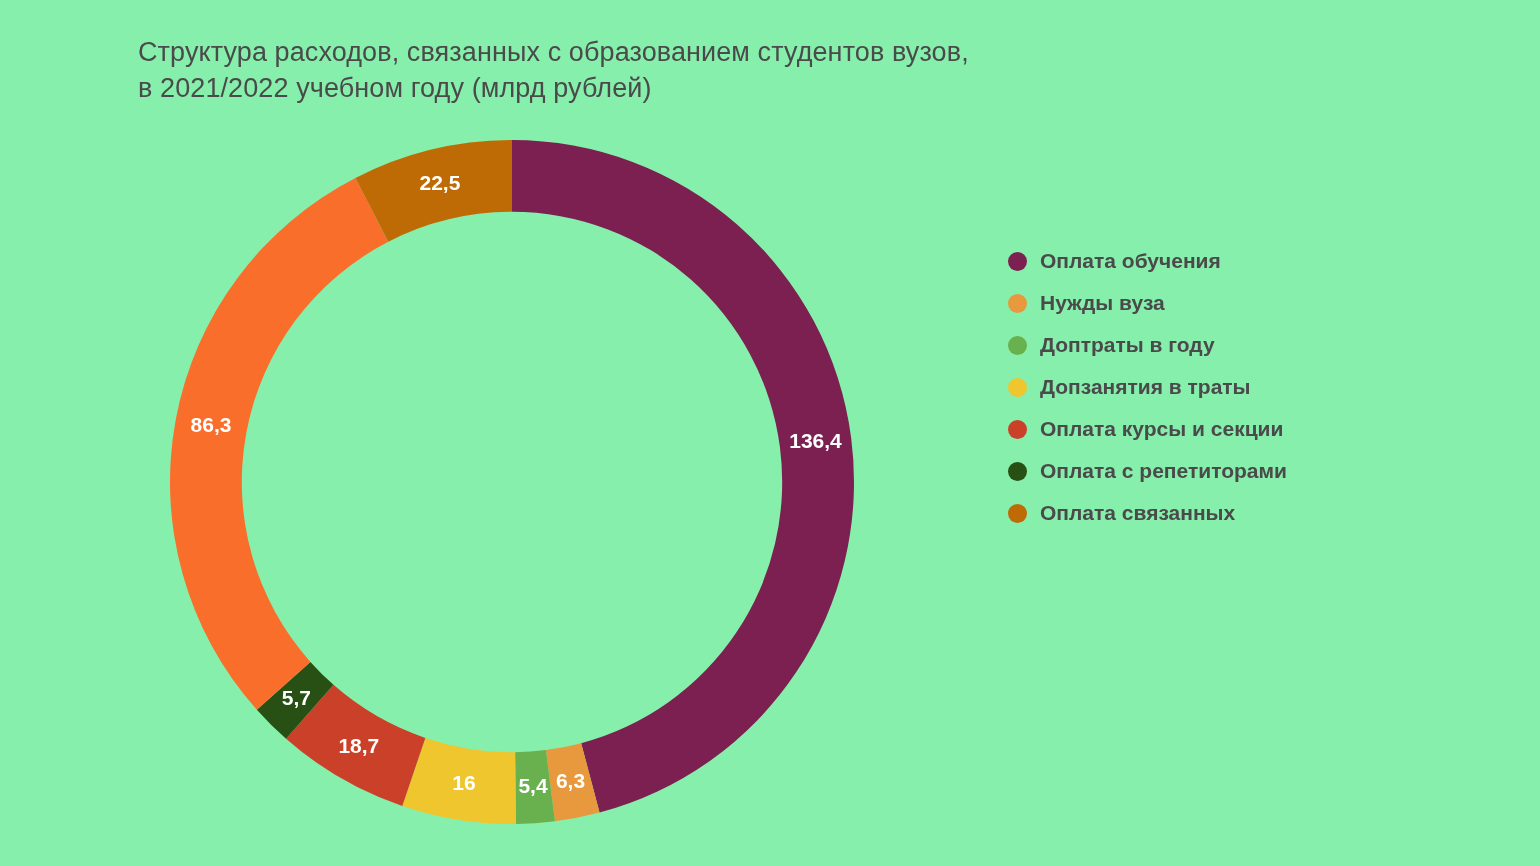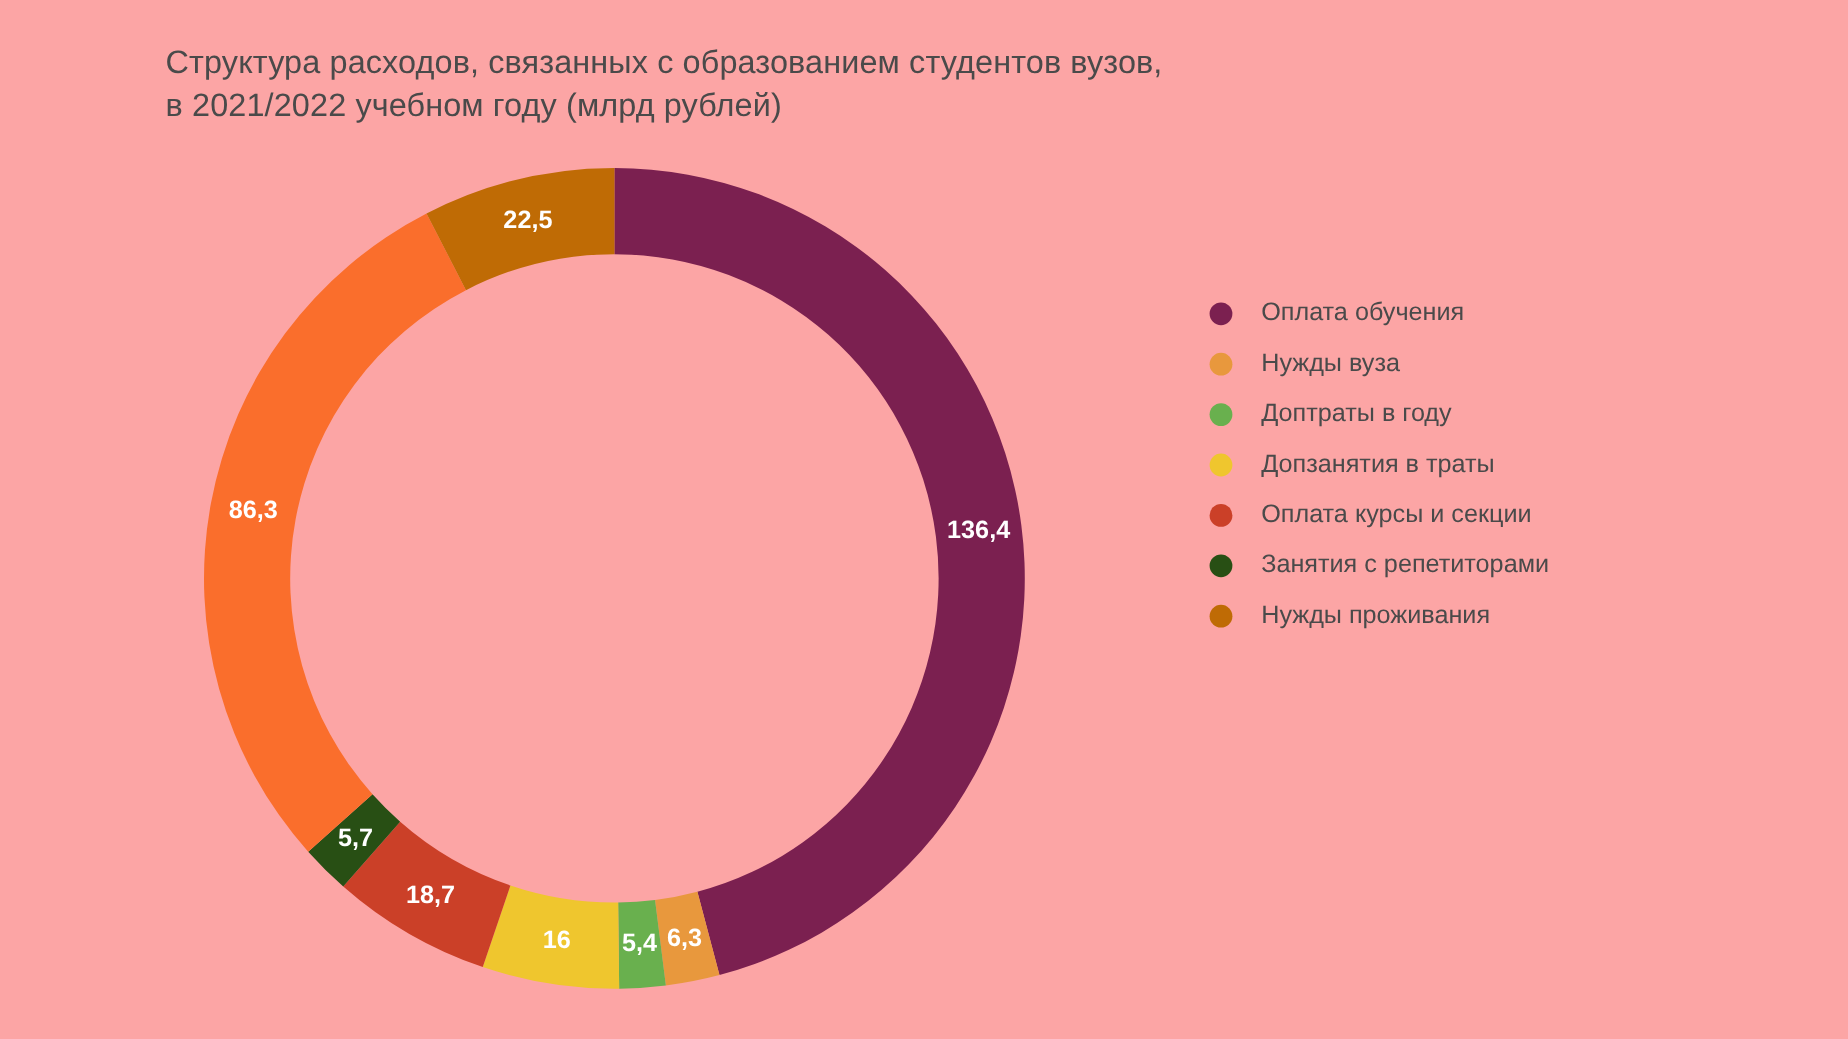--- a/index.html
+++ b/index.html
@@ -5,21 +5,21 @@
 <style>
   html, body {
     margin: 0;
     padding: 0;
     background: #efefef;
   }
   #root {
     position: relative;
     width: 1540px;
     height: 866px;
-    background: #fca5a5;
+    background: #86efac;
     overflow: hidden;
     font-family: "Liberation Sans", "DejaVu Sans", sans-serif;
   }
 
   
   #chart-title {
     position: absolute;
     left: 138px;
     top: 34px;
     width: 1120px;
@@ -67,24 +67,25 @@
     align-items: center;
     height: 42px;
   }
   .legend-swatch {
     width: 19px;
     height: 19px;
     border-radius: 50%;
     flex: 0 0 auto;
   }
   .legend-label {
-    margin-left: 24px;
+    margin-left: 13px;
     font-size: 21px;
     color: #4a4a4a;
     white-space: nowrap;
+    font-weight: bold;
   }
 </style>
 </head>
 <body>
 
 <div id="root">
 
   <div id="chart-title">Структура расходов, связанных с образованием студентов вузов,
 в 2021/2022 учебном году (млрд рублей)</div>
 
@@ -129,21 +130,21 @@
       <div class="legend-item">
         <span class="legend-swatch" style="background: rgb(239, 198, 46);"></span>
         <span class="legend-label">Допзанятия в траты</span>
       </div>
       <div class="legend-item">
         <span class="legend-swatch" style="background: rgb(203, 64, 40);"></span>
         <span class="legend-label">Оплата курсы и секции</span>
       </div>
       <div class="legend-item">
         <span class="legend-swatch" style="background: rgb(40, 79, 20);"></span>
-        <span class="legend-label">Занятия с репетиторами</span>
+        <span class="legend-label">Оплата с репетиторами</span>
       </div>
       <div class="legend-item">
         <span class="legend-swatch" style="background: rgb(191, 107, 5);"></span>
-        <span class="legend-label">Нужды проживания</span>
+        <span class="legend-label">Оплата связанных</span>
       </div>
     </div>
 
 </div>
 
 </body></html>

